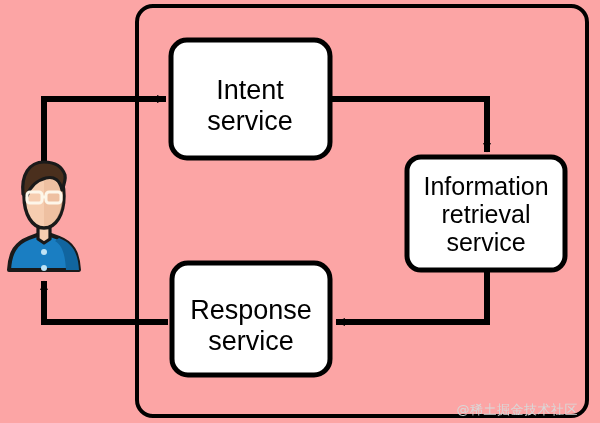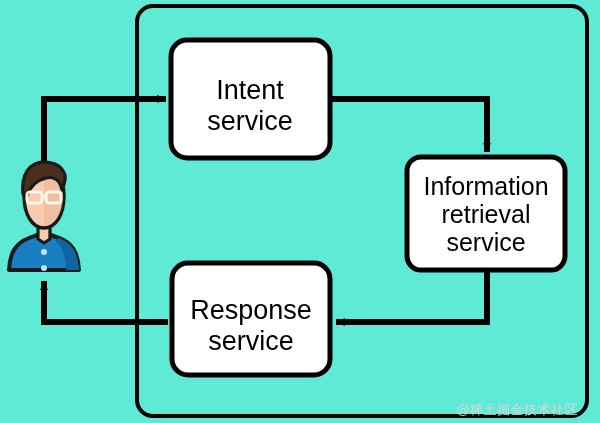--- a/index.html
+++ b/index.html
@@ -7,21 +7,21 @@
     padding: 0;
     background: #ffffff;
   }
   body {
     font-family: "Liberation Sans", sans-serif;
   }
   #canvas {
     position: relative;
     width: 600px;
     height: 423px;
-    background: #5eead4;
+    background: #fca5a5;
     overflow: hidden;
   }
   #diagram-svg {
     position: absolute;
     left: 0;
     top: 0;
     width: 600px;
     height: 423px;
   }
   .box-label {

